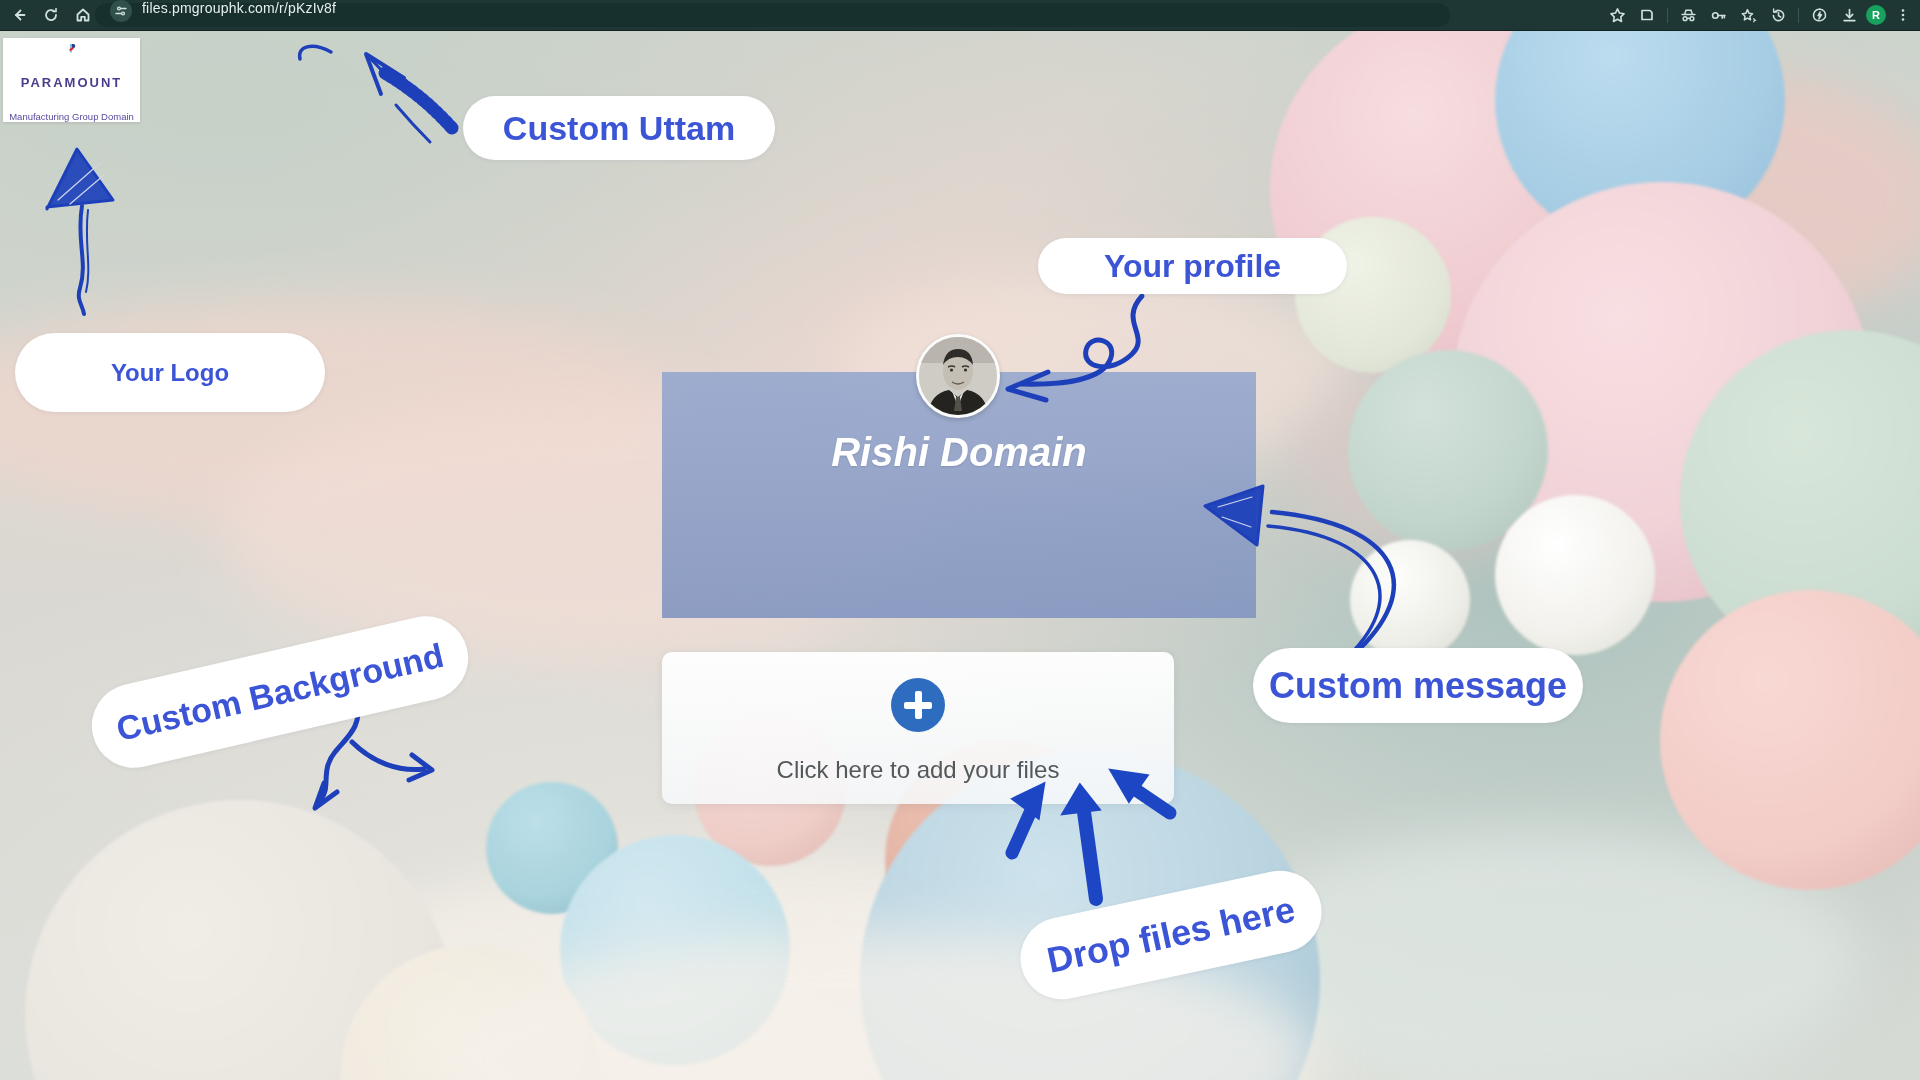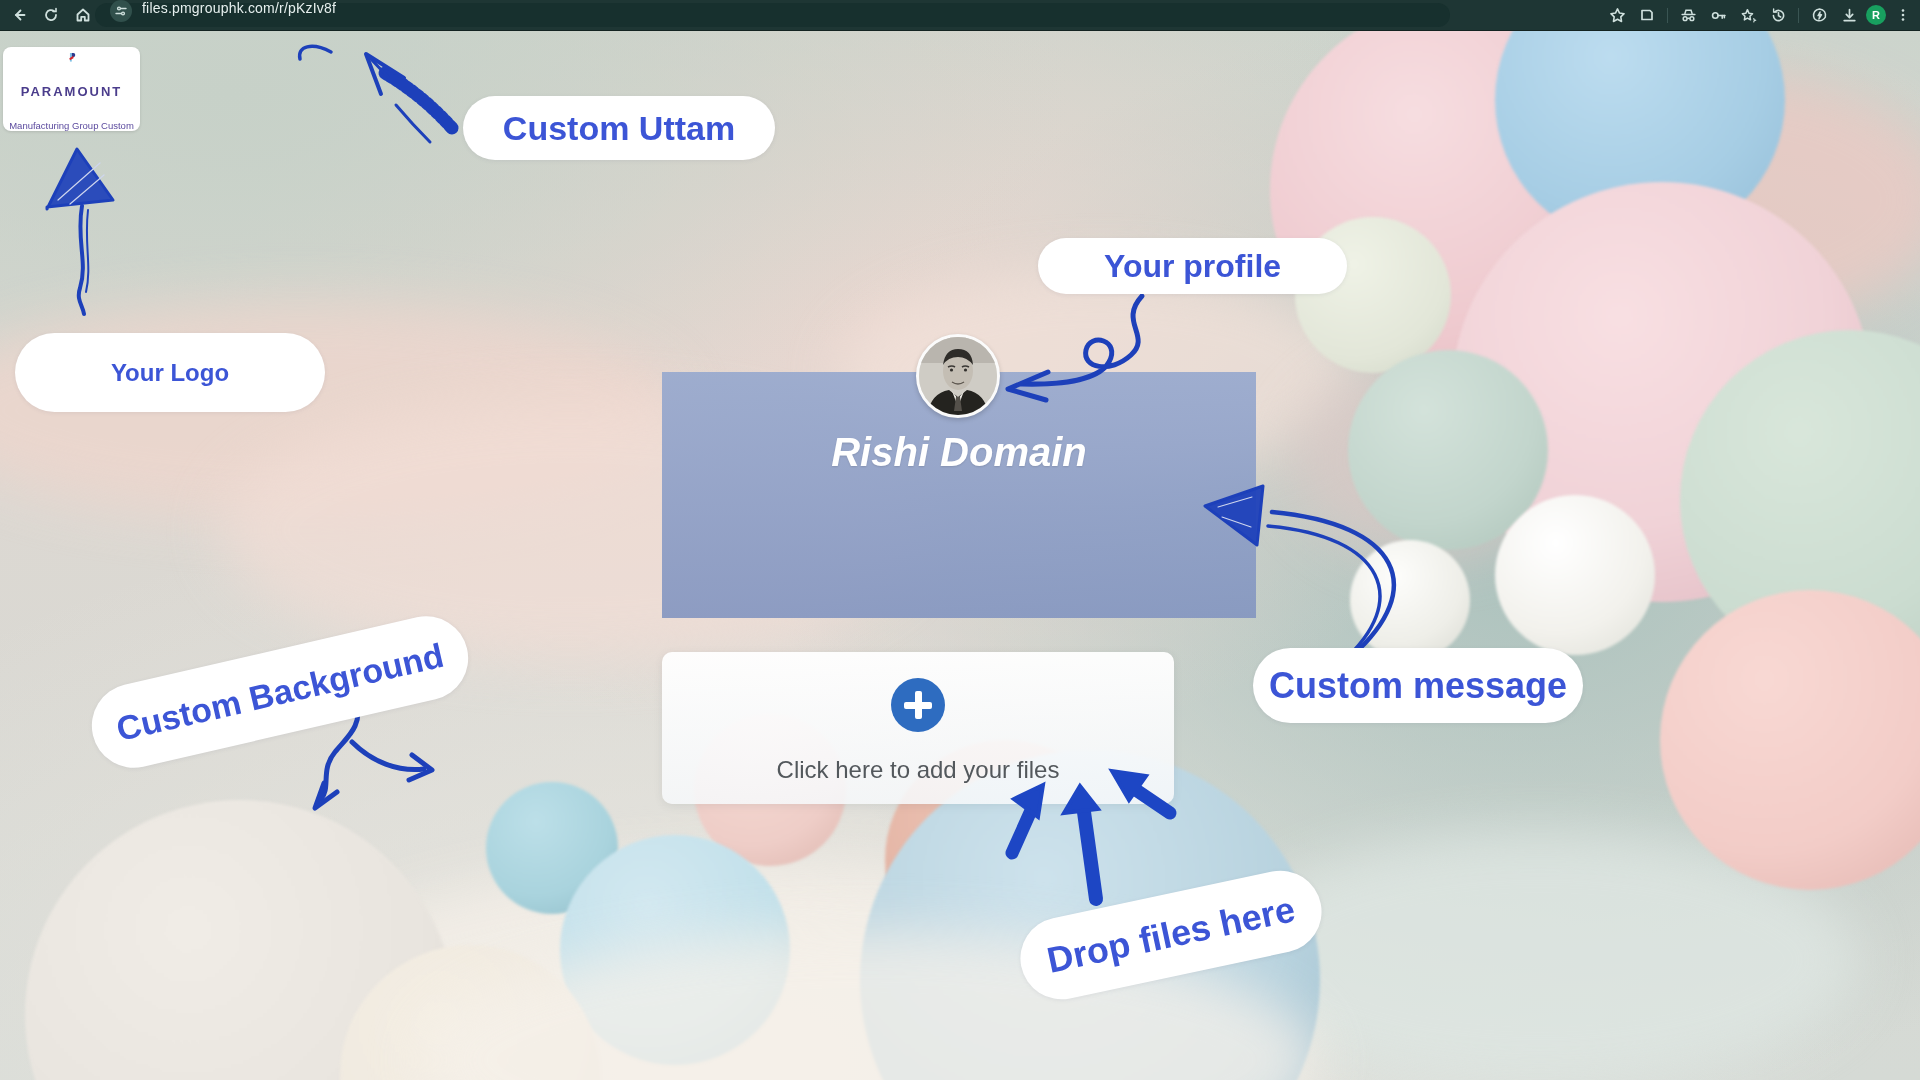--- a/index.html
+++ b/index.html
@@ -26,21 +26,21 @@
        radial-gradient(1200px 520px at 12% 6%,  #c7d1c8 0%, rgba(199,209,200,0) 70%),
        radial-gradient(950px 620px at 46% 28%,  rgba(236,215,208,.85) 0%, rgba(236,215,208,0) 70%),
        radial-gradient(1050px 760px at 80% 50%, #abc2bd 0%, rgba(171,194,189,0) 72%),
        radial-gradient(1500px 760px at 38% 98%, #e9e6e0 0%, rgba(233,230,224,0) 75%),
        linear-gradient(180deg,#ccd4cc 0%,#dcd8d2 45%,#d5dad5 100%);}
   .blob{position:absolute;border-radius:50%;}
   .soft{filter:blur(26px);}
   .sphere{filter:blur(1.5px);}
 
   
-  .logo-box{position:absolute;left:3px;top:47px;width:137px;height:84px;background:#fff;border-radius:8px;
+  .logo-box{position:absolute;left:3px;top:38px;width:137px;height:84px;background:#fff;border-radius:0;
             box-shadow:0 1px 3px rgba(0,0,0,.12);display:flex;flex-direction:column;align-items:center;z-index:20;gap:20px;}
   .logo-name{font-size:13px;letter-spacing:2px;color:#4b3d8c;font-weight:bold;margin-top:2px;}
   .logo-sub{font-size:9.5px;color:#5b4a9e;margin-top:1px;}
 
   
   .panel{position:absolute;left:662px;top:372px;width:594px;height:246px;z-index:10;
          background:linear-gradient(180deg,rgba(150,168,206,.90),rgba(131,149,192,.90));
          color:#fff;text-align:center;box-sizing:border-box;padding-top:56px;font-style:italic;}
   .avatar{position:absolute;left:916px;top:334px;width:84px;height:84px;border-radius:50%;
           border:3px solid #fbfbfb;box-sizing:border-box;overflow:hidden;z-index:12;background:#d8d6d0;
@@ -203,21 +203,21 @@
   <div class="blob soft" style="left:420px;top:900px;width:900px;height:260px;background:#f6f1ea;opacity:.75;"></div>
 </div>
 
 <div class="logo-box">
   <svg width="34" height="44" viewBox="0 0 34 44" style="margin-top:6px">
     <rect x="7" y="0" width="9" height="42" fill="#7fc4e8"></rect>
     <path d="M16 0 H24 Q33 0 33 10 Q33 20 24 21 H16 Z" fill="#2b3a8f"></path>
     <path d="M4 26 L24 14 L24 26 L7 36 Z" fill="#d9252b"></path>
   </svg>
   <div class="logo-name">PARAMOUNT</div>
-  <div class="logo-sub">Manufacturing Group Custom</div>
+  <div class="logo-sub">Manufacturing Group Domain</div>
 </div>
 
 <div class="avatar">
   <svg width="78" height="78" viewBox="0 0 78 78">
     <rect width="78" height="78" fill="#cfccc5"></rect>
     <rect x="0" y="0" width="78" height="26" fill="#b9b5ae"></rect>
     <ellipse cx="39" cy="34" rx="15" ry="19" fill="#c4beb4"></ellipse>
     <path d="M24 28 Q26 12 39 12 Q53 12 54 28 Q48 20 39 20 Q29 20 24 28 Z" fill="#2e2c29"></path>
     <path d="M29 30 Q33 28 36 30" stroke="#3a3835" stroke-width="1.6" fill="none"></path>
     <path d="M43 30 Q46 28 50 30" stroke="#3a3835" stroke-width="1.6" fill="none"></path>

